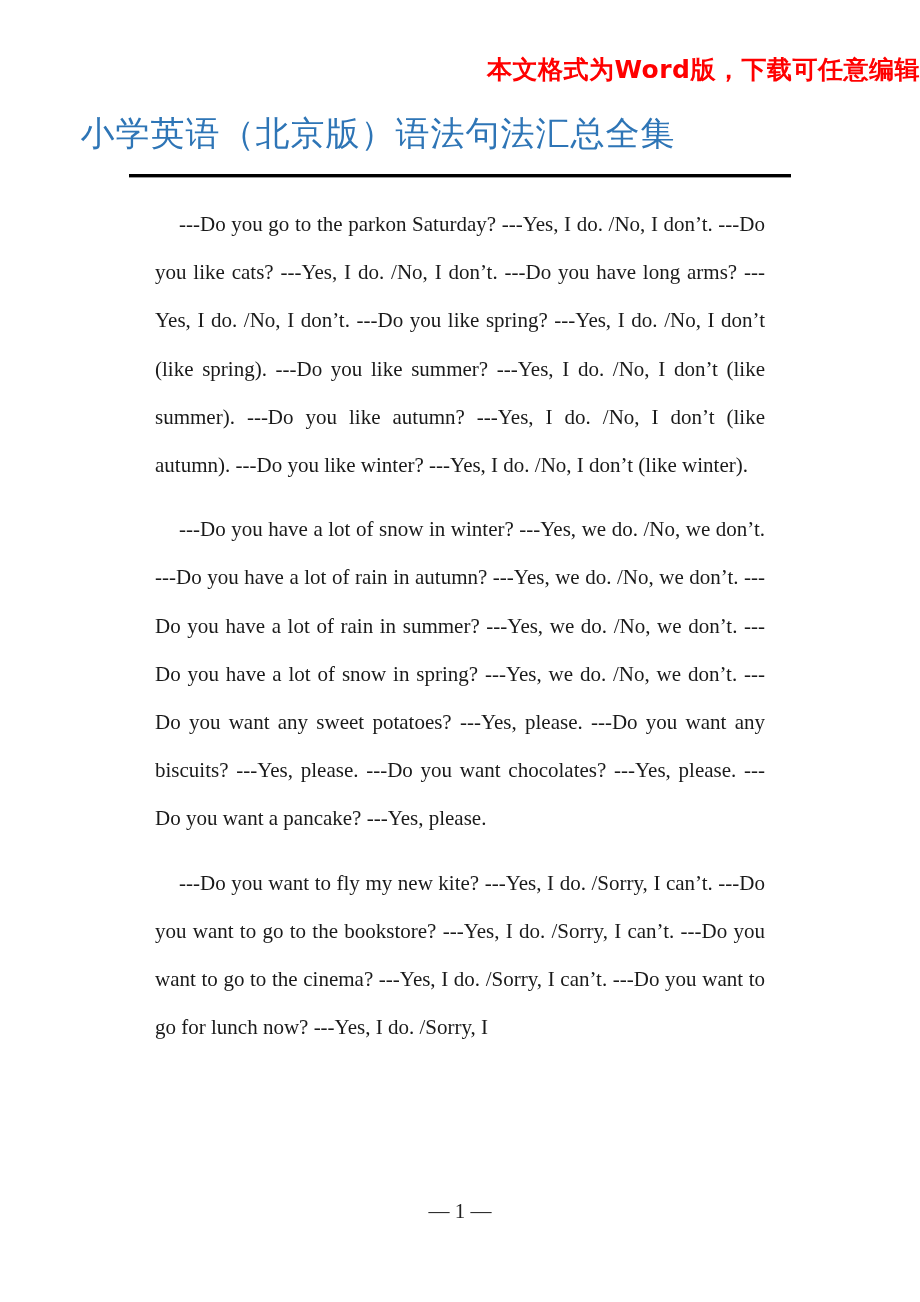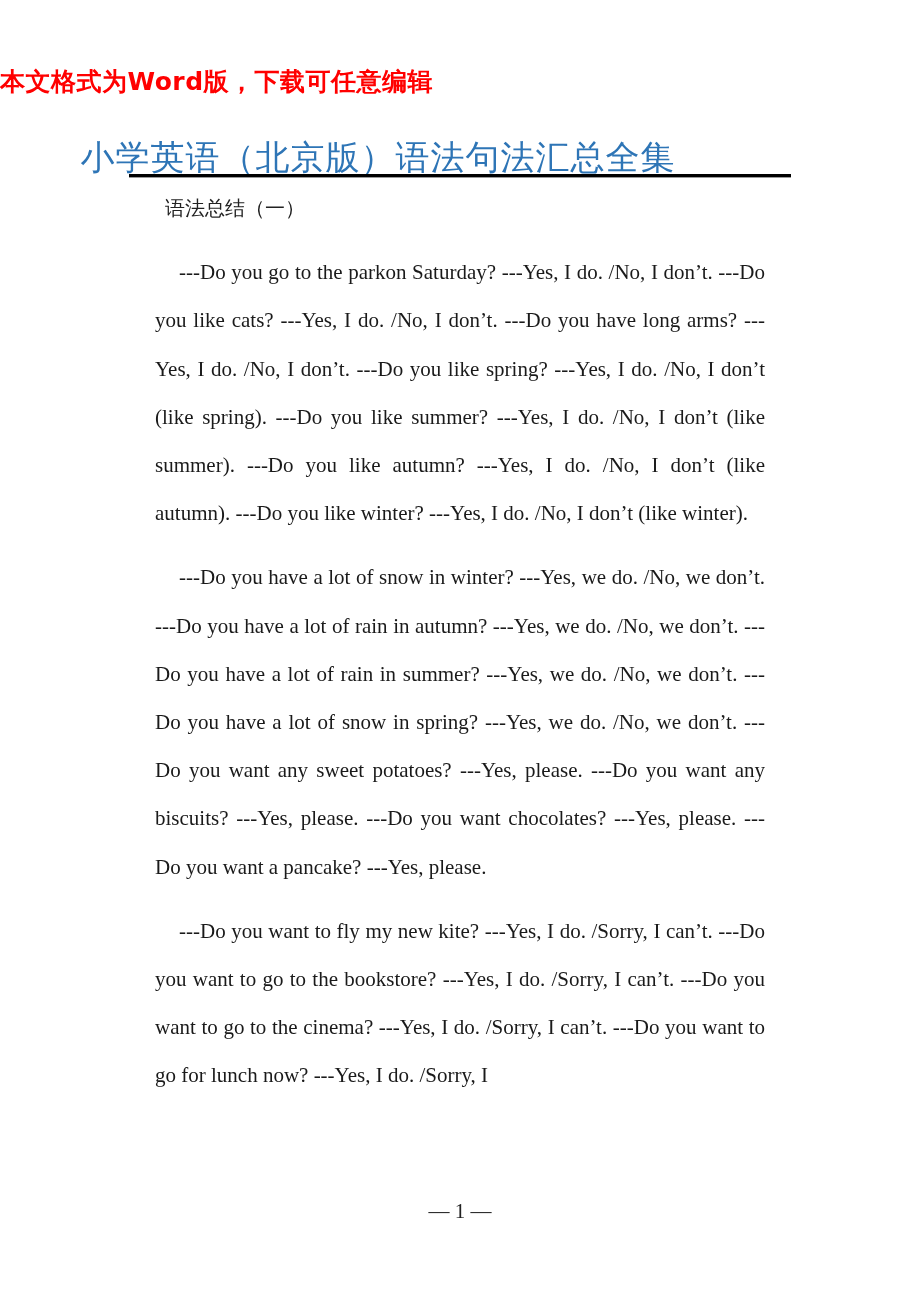--- a/index.html
+++ b/index.html
@@ -17,34 +17,34 @@
       position: absolute;
       left: 0;
       top: 0;
       width: 920px;
       height: 1302px;
       background: #ffffff;
     }
     .notice {
       position: absolute;
       left: 0;
-      top: 62px;
+      top: 50px;
       width: 920px;
-      text-align: left;
+      text-align: right;
       color: #ff0000;
       font-family: "DejaVu Sans", sans-serif;
       font-weight: bold;
       font-size: 25px;
       line-height: 40px;
       letter-spacing: 0.5px;
     }
     .title {
       position: absolute;
       left: 0;
-      top: 132px;
+      top: 108px;
       width: 756px;
       text-align: center;
       color: #2e75b6;
       font-family: "DejaVu Sans", sans-serif;
       font-size: 34px;
       line-height: 50px;
       letter-spacing: 1px;
     }
     .divider {
       position: absolute;
@@ -96,20 +96,19 @@
   </style>
 </head>
 <body>
 
 <div class="page">
   <div class="notice">本文格式为Word版，下载可任意编辑</div>
   <div class="title">小学英语（北京版）语法句法汇总全集</div>
   <div class="divider"></div>
 
   <div class="body">
-    <div class="cn-line">语法总结（一）</div>
     <p class="para">---Do you go to the parkon Saturday? ---Yes, I do. /No, I don’t. ---Do you like cats? ---Yes, I do. /No, I don’t. ---Do you have long arms? ---Yes, I do. /No, I don’t. ---Do you like spring? ---Yes, I do. /No, I don’t (like spring). ---Do you like summer? ---Yes, I do. /No, I don’t (like summer). ---Do you like autumn? ---Yes, I do. /No, I don’t (like autumn). ---Do you like winter? ---Yes, I do. /No, I don’t (like winter).</p>
     <p class="para">---Do you have a lot of snow in winter? ---Yes, we do. /No, we don’t. ---Do you have a lot of rain in autumn? ---Yes, we do. /No, we don’t. ---Do you have a lot of rain in summer? ---Yes, we do. /No, we don’t. ---Do you have a lot of snow in spring? ---Yes, we do. /No, we don’t. ---Do you want any sweet potatoes? ---Yes, please. ---Do you want any biscuits? ---Yes, please. ---Do you want chocolates? ---Yes, please. ---Do you want a pancake? ---Yes, please.</p>
     <p class="para">---Do you want to fly my new kite? ---Yes, I do. /Sorry, I can’t. ---Do you want to go to the bookstore? ---Yes, I do. /Sorry, I can’t. ---Do you want to go to the cinema? ---Yes, I do. /Sorry, I can’t. ---Do you want to go for lunch now? ---Yes, I do. /Sorry, I</p>
   </div>
 
   <div class="page-number">— 1 —</div>
 </div>
 
 </body></html>

